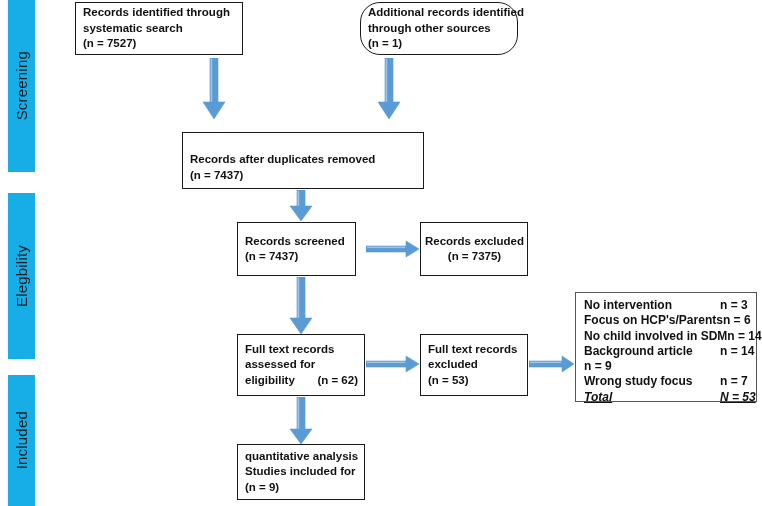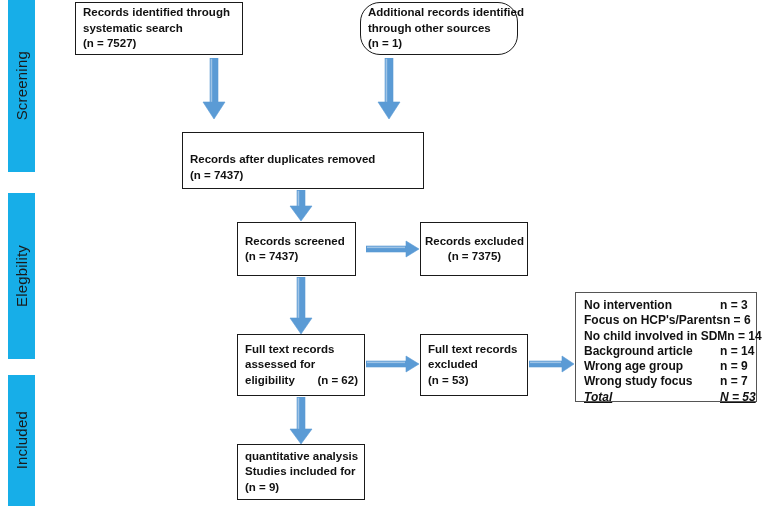--- a/index.html
+++ b/index.html
@@ -212,21 +212,20 @@
     </div>
     <div class="reason-row">
       <span class="r-label">No child involved in SDM</span>
       <span class="r-count">n = 14</span>
     </div>
     <div class="reason-row">
       <span class="r-label">Background article</span>
       <span class="r-count">n = 14</span>
     </div>
     <div class="reason-row">
-      <span class="r-label">Wrong age group</span>
       <span class="r-count">n = 9</span>
     </div>
     <div class="reason-row">
       <span class="r-label">Wrong study focus</span>
       <span class="r-count">n = 7</span>
     </div>
     <div class="reason-row total">
       <span class="r-label">Total</span>
       <span class="r-count">N = 53</span>
     </div>

